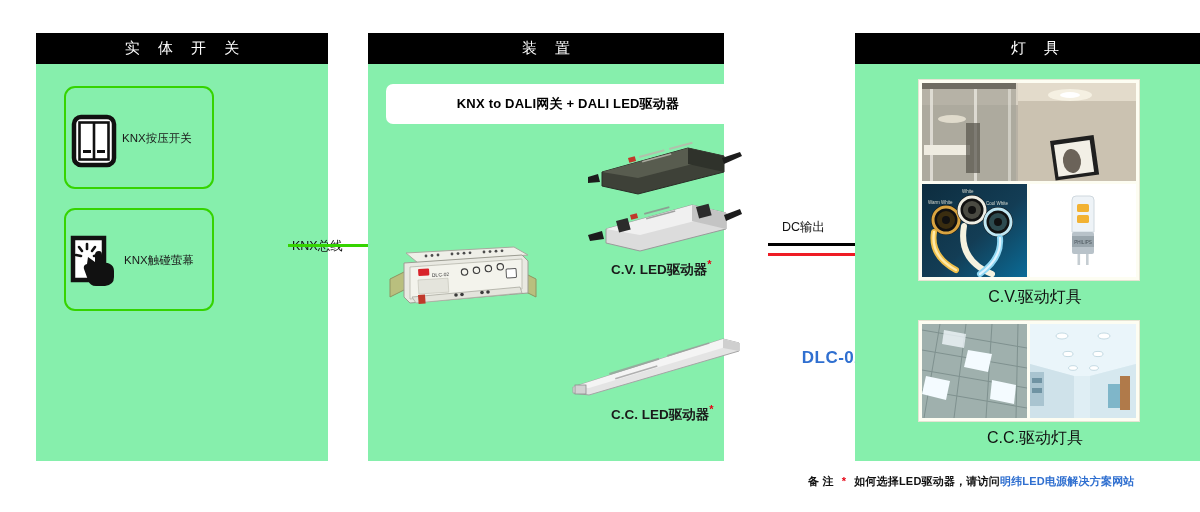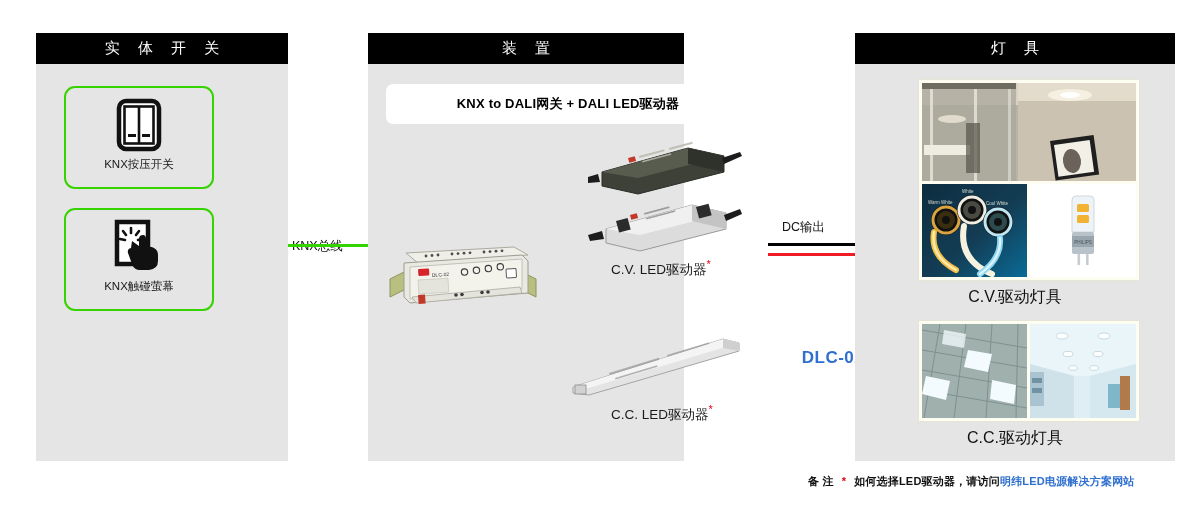--- a/index.html
+++ b/index.html
@@ -4,53 +4,53 @@
 <style>
   html,body{margin:0;padding:0;}
   body{
     width:1200px;height:512px;background:#ffffff;
     font-family:"Liberation Sans","DejaVu Sans",sans-serif;
     position:relative;overflow:hidden;
   }
   .stage{position:absolute;left:0;top:0;width:1200px;height:512px;}
 
   
-  .panel{position:absolute;background:#e5e5e5;}
+  .panel{position:absolute;background:#86efac;padding-left:40px;}
   .panel-header{
     position:absolute;left:0;top:0;width:100%;height:31px;
     background:#000000;color:#ffffff;
     display:flex;align-items:center;justify-content:center;
     font-size:15px;letter-spacing:7px;font-weight:400;
     text-indent:7px;
   }
 
   
   #panel-switches{left:36px;top:33px;width:252px;height:428px;}
   .switch-card{
     position:absolute;left:28px;width:150px;height:103px;
     border:2px solid #35d400;border-radius:11px;
-    display:flex;flex-direction:column;align-items:center;
+    display:flex;flex-direction:row;align-items:center;
     justify-content:flex-start;box-sizing:border-box;
   }
   .switch-card .glyph{height:62px;display:flex;align-items:center;justify-content:center;margin-top:6px;}
   .switch-card .cap{font-size:11.5px;color:#1a1a1a;margin-top:1px;}
 
   
   .conn-label{position:absolute;font-size:12.5px;color:#111;white-space:nowrap;}
   .conn-line{position:absolute;}
 
   
   #panel-device{left:368px;top:33px;width:316px;height:428px;}
   #device-title{
     position:absolute;left:18px;top:51px;width:364px;height:40px;
     background:#ffffff;border-radius:7px;
     display:flex;align-items:center;justify-content:center;
     font-size:13px;font-weight:bold;color:#000;letter-spacing:.2px;
   }
-  .prod-cap{position:absolute;font-size:13.5px;color:#1a1a1a;white-space:nowrap;}
+  .prod-cap{position:absolute;font-size:13.5px;color:#1a1a1a;white-space:nowrap;font-weight:bold;}
   .ast{color:#e60012;font-size:11px;vertical-align:super;}
   #plus-sign{position:absolute;left:552px;top:292px;width:28px;height:34px;}
   #dlc-label{
     position:absolute;left:400px;top:315px;width:130px;text-align:center;
     font-size:17px;font-weight:bold;color:#2f6fd0;letter-spacing:.5px;
   }
 
   
   #panel-lamps{left:855px;top:33px;width:320px;height:428px;}
   .photo-frame{position:absolute;background:#fdfdf2;border:1px solid #e6e4d4;}

